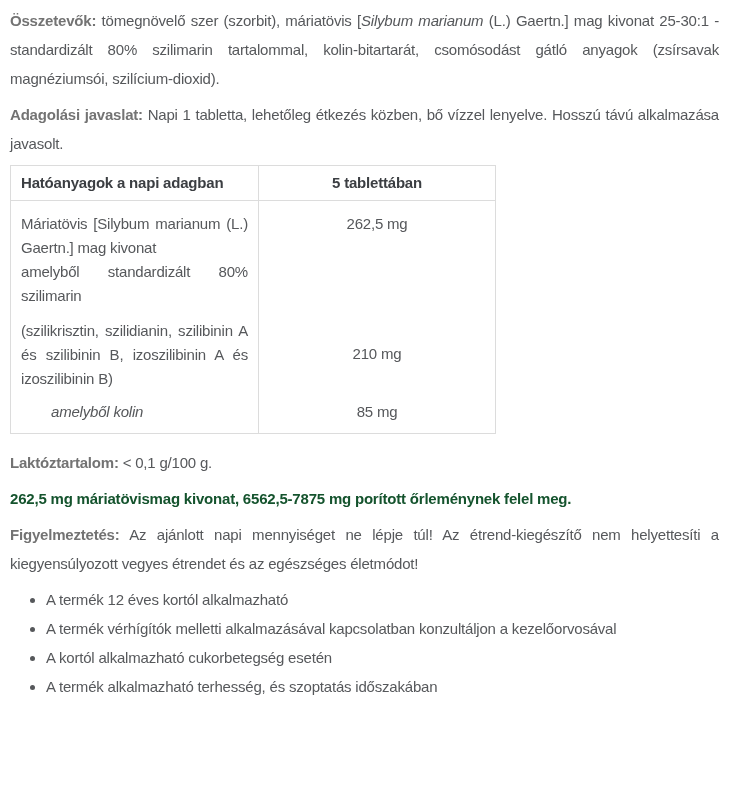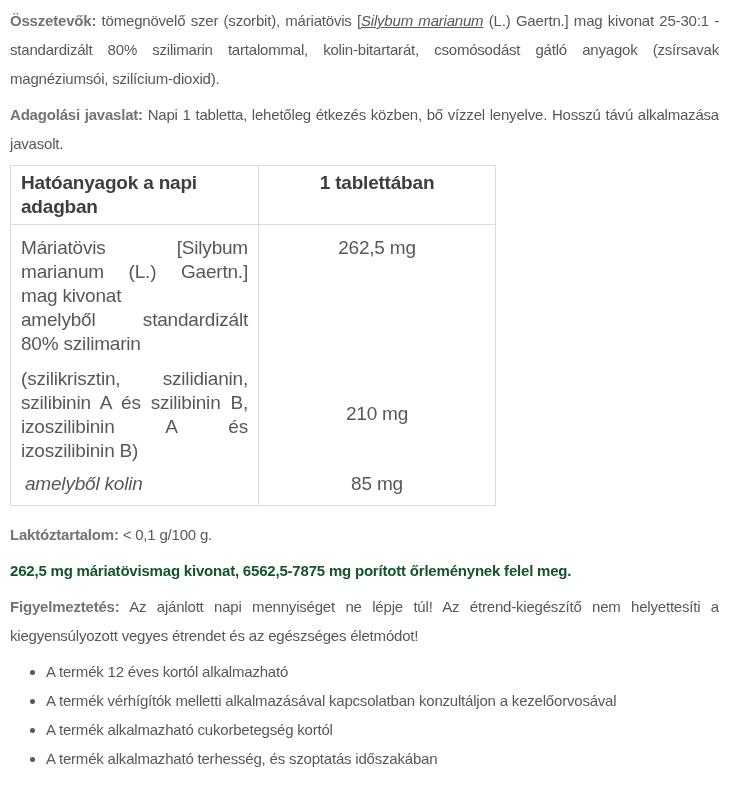--- a/index.html
+++ b/index.html
@@ -25,30 +25,29 @@
   }
   .para strong {
     color: #737373;
   }
   .para.bold-para {
     font-weight: bold;
     color: #14532d;
   }
   em.latin {
     font-style: italic;
-    text-decoration: underline;
   }
   
   table.nutrition {
     border-collapse: collapse;
     table-layout: fixed;
     width: 485px;
     margin: 2px 0 14px 0;
     border: 1px solid #dcdcdc;
-    font-size: 19px;
+    font-size: 15px;
     line-height: 24px;
     color: #56585b;
   }
   .nutrition col.c1 { width: 248px; }
   .nutrition col.c2 { width: 237px; }
   .nutrition th, .nutrition td {
     border-left: 1px solid #dcdcdc;
     border-right: 1px solid #dcdcdc;
     padding: 4px 10px;
     vertical-align: top;
@@ -66,21 +65,21 @@
   .nutrition tbody tr.sep td { border-top: 1px solid #dcdcdc; }
   .nutrition td.name { text-align: justify; }
   .nutrition td.val { text-align: center; margin-top: 44px; }
   .r-extract td { padding-top: 11px; padding-bottom: 0; }
   .r-components td.name { padding-top: 11px; padding-bottom: 9px; }
   .r-components td.val { vertical-align: middle; }
   .r-choline td { padding-top: 5px; padding-bottom: 9px; }
   .r-choline-sub td { padding-top: 0; padding-bottom: 9px; }
   .r-choline-sub td.name {
     font-style: italic;
-    padding-left: 14px;
+    padding-left: 40px;
     text-align: left;
   }
   .cell-line { margin: 0; }
   
   ul.notes {
     margin: 2px 0 0 0;
     padding: 0 0 0 36px;
     list-style: disc outside;
   }
   ul.notes li {
@@ -106,21 +105,21 @@
 
 
   <table class="nutrition">
     <colgroup>
         <col class="c1">
         <col class="c2">
       </colgroup>
     <thead>
       <tr>
         <th class="name-col">Hatóanyagok a napi adagban</th>
-        <th class="val-col">1 tablettában</th>
+        <th class="val-col">5 tablettában</th>
       </tr>
     </thead>
     <tbody>
       <tr class="r-extract">
         <td class="name">
           <div class="cell-line">Máriatövis [Silybum marianum (L.) Gaertn.] mag kivonat</div>
           <div class="cell-line">amelyből standardizált 80% szilimarin</div>
         </td>
         <td class="val">262,5 mg</td>
       </tr>
@@ -145,17 +144,17 @@
   </p>
 
   <p class="para">
     <strong>Figyelmeztetés:</strong>
     <span>Az ajánlott napi mennyiséget ne lépje túl! Az étrend-kiegészítő nem helyettesíti a kiegyensúlyozott vegyes étrendet és az egészséges életmódot!</span>
   </p>
 
   <ul class="notes">
     <li>A termék 12 éves kortól alkalmazható</li>
     <li>A termék vérhígítók melletti alkalmazásával kapcsolatban konzultáljon a kezelőorvosával</li>
-    <li>A termék alkalmazható cukorbetegség kortól</li>
+    <li>A kortól alkalmazható cukorbetegség esetén</li>
     <li>A termék alkalmazható terhesség, és szoptatás időszakában</li>
   </ul>
 
 </main>
 
 </body></html>

